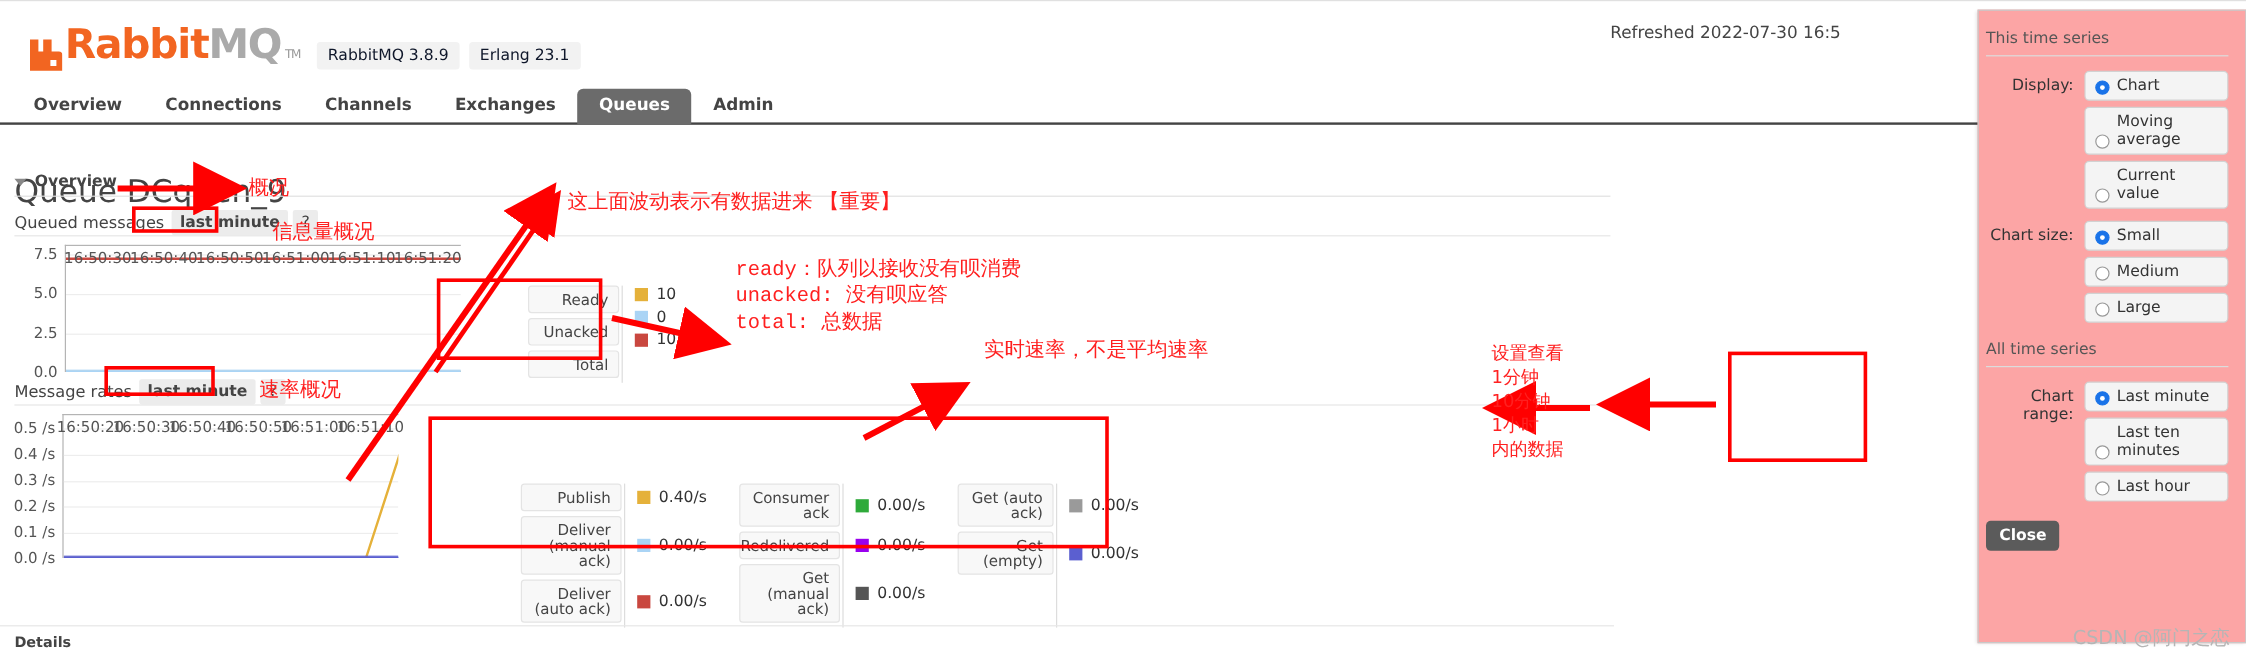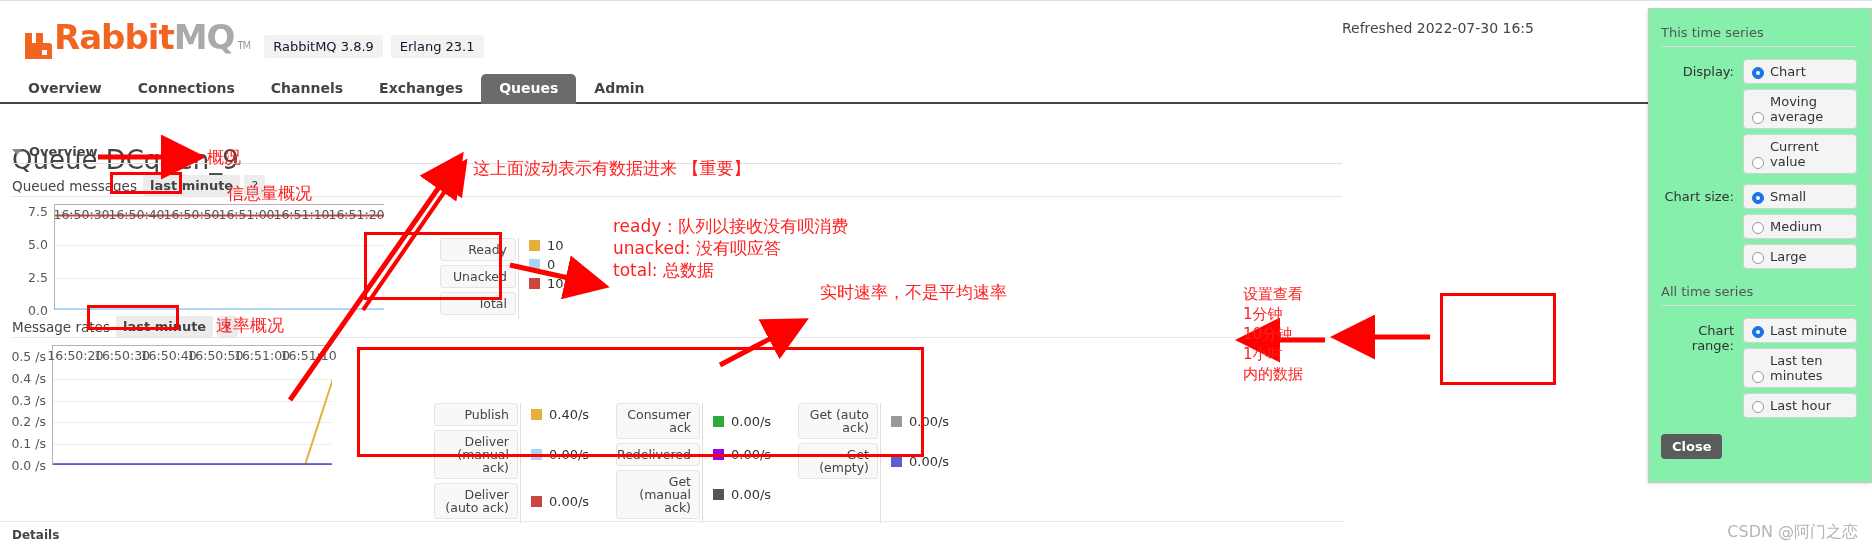--- a/index.html
+++ b/index.html
@@ -122,24 +122,24 @@
   .redbox { position: absolute; border: 3px solid #ff0000; pointer-events: none; }
   .redtext {
     position: absolute; color: #ff2020; font-size: 17px; line-height: 22px;
     white-space: pre; font-family: "DejaVu Sans", "Liberation Sans", sans-serif;
   }
   .redtext.small { font-size: 15px; line-height: 20px; }
   svg.ann { position: absolute; left: 0; top: 0; width: 1872px; height: 547px; pointer-events: none; }
 
   
   #popup {
-    position: absolute; right: 0; top: 8px; width: 224px; height: 475px;
-    background: #86efac; border: 1px solid #c9c9c9;
+    position: absolute; right: 0; top: 8px; width: 224px; height: 528px;
+    background: #fca5a5; border: 1px solid #c9c9c9;
     box-shadow: -1px 1px 3px rgba(0,0,0,0.12);
-    padding: 16px 14px 10px 12px;
+    padding: 16px 14px 10px 6px;
   }
   .pop-section {
     font-size: 13px; color: #555; padding-bottom: 6px;
     border-bottom: 1px solid #dcdcdc; margin-bottom: 12px;
   }
   .pop-row { display: flex; align-items: flex-start; margin-bottom: 5px; }
   .pop-label {
     width: 82px; text-align: right; padding-right: 9px;
     font-size: 13px; color: #333; padding-top: 5px; flex: none;
   }
@@ -358,21 +358,21 @@
   <line x1="510" y1="265" x2="600" y2="285" stroke="#ff0000" stroke-width="5" marker-end="url(#ah)"></line>
   <line x1="720" y1="365" x2="800" y2="323" stroke="#ff0000" stroke-width="5" marker-end="url(#ah)"></line>
   <line x1="1325" y1="340" x2="1245" y2="340" stroke="#ff0000" stroke-width="5" marker-end="url(#ah)"></line>
   <line x1="1430" y1="337" x2="1340" y2="337" stroke="#ff0000" stroke-width="5" marker-end="url(#ah)"></line>
 </svg>
 
 <div class="redtext" style="left:207px; top:146px;">概况</div>
 <div class="redtext" style="left:227px; top:182px;">信息量概况</div>
 <div class="redtext" style="left:216px; top:314px;">速率概况</div>
 <div class="redtext" style="left:473px; top:157px;">这上面波动表示有数据进来 【重要】</div>
-<div class="redtext" style="left:613px; top:215px;">ready：队列以接收没有呗消费
+<div class="redtext" style="left:613px; top:215px;font-family:Liberation Mono, monospace;">ready：队列以接收没有呗消费
 unacked: 没有呗应答
 total: 总数据</div>
 <div class="redtext" style="left:820px; top:281px;">实时速率，不是平均速率</div>
 <div class="redtext small" style="left:1243px; top:284px;">设置查看
 1分钟
 10分钟
 1小时
 内的数据</div>
 
 <div id="popup">

